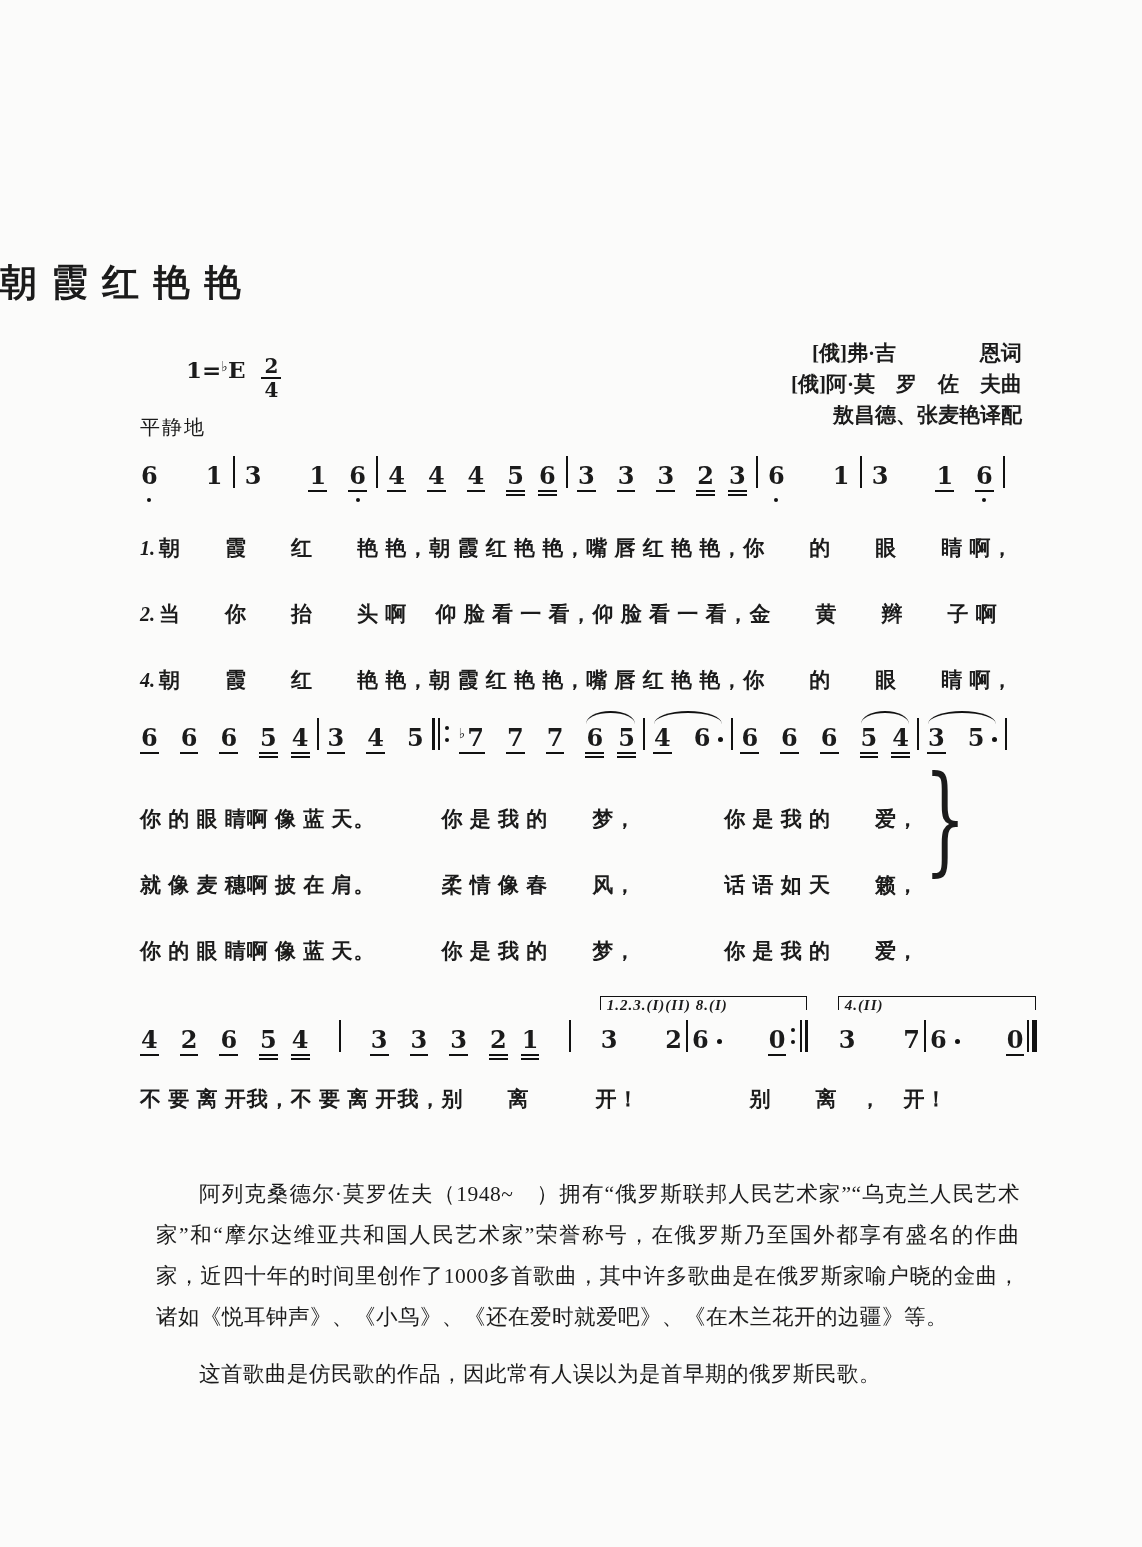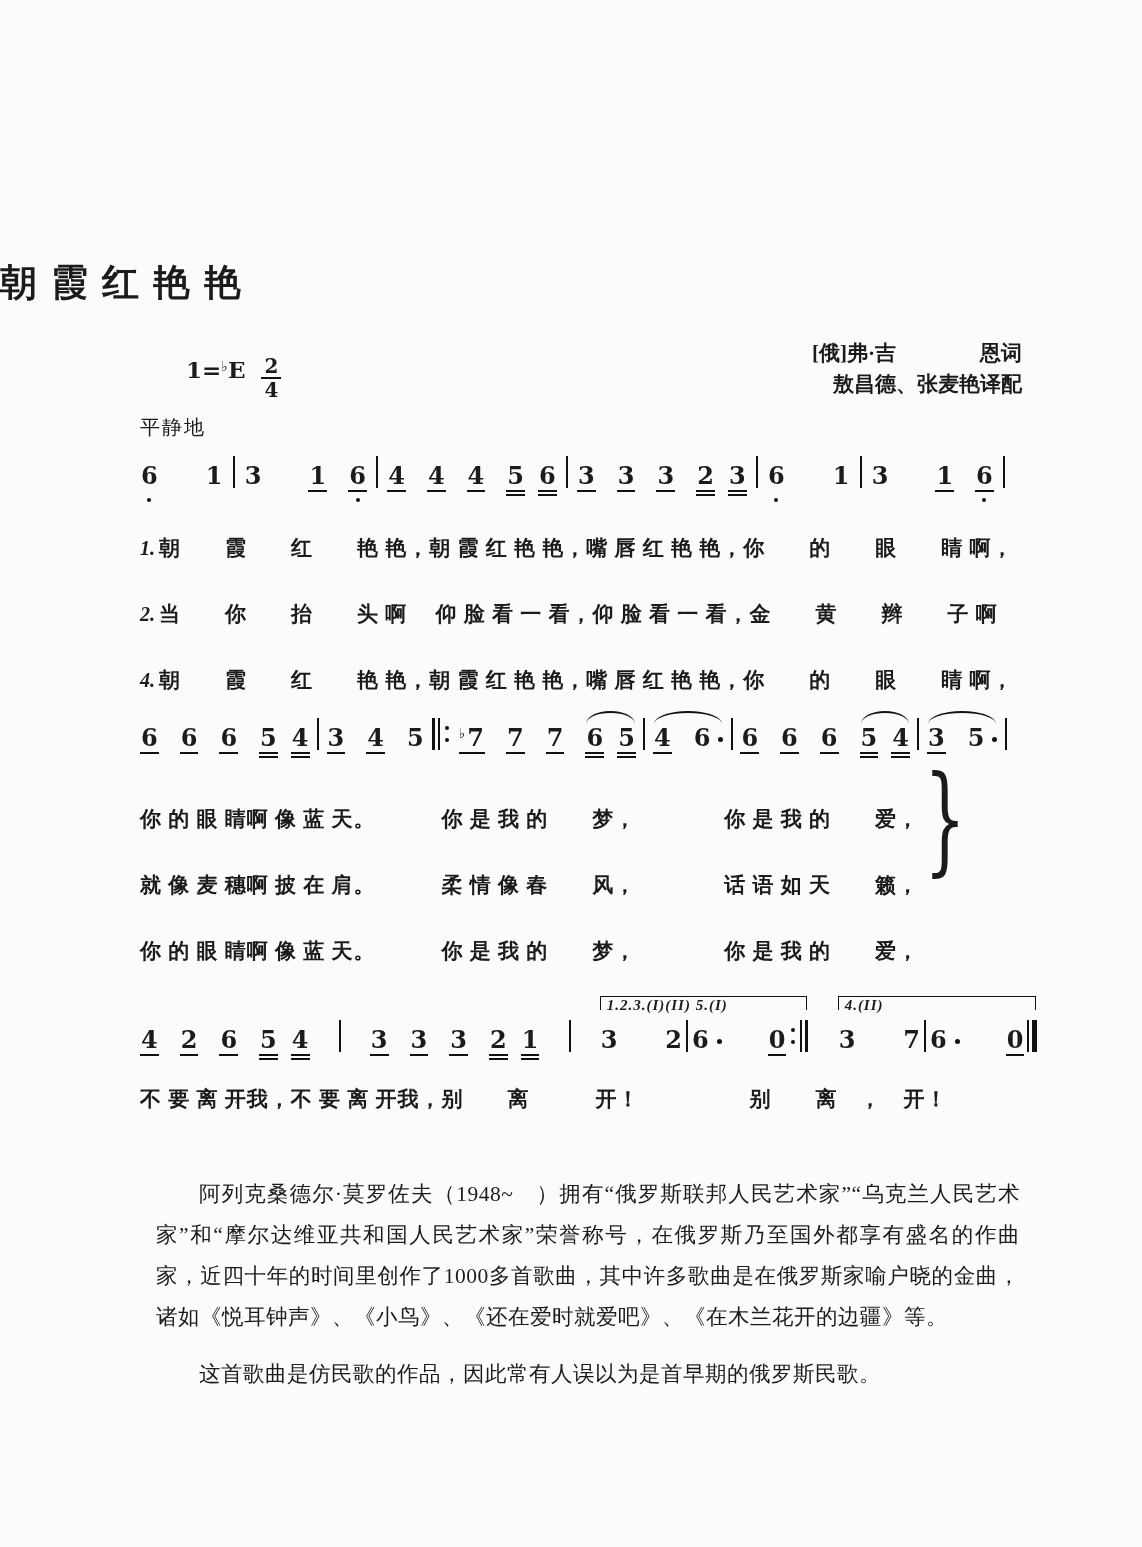--- a/index.html
+++ b/index.html
@@ -65,20 +65,21 @@
 </style>
 </head>
 <body>
 
 <div class="page">
 
   <h1 class="title">朝霞红艳艳</h1>
 
   <div class="credits">
     <div>[俄]弗·吉　　　　恩词</div>
+    <div>[俄]阿·莫　罗　佐　夫曲</div>
     <div>敖昌德、张麦艳译配</div>
   </div>
 
   <div class="keyrow">
     <span class="key"><span>1=</span><span class="flatsup">♭</span><span>E</span></span>
     <span class="meter">
       <span class="mnum">2</span>
       <span class="mden">4</span>
     </span>
   </div>
@@ -239,21 +240,21 @@
         <span class="note de"><span class="nv">3</span><i class="u1"></i></span>
         <span class="note de"><span class="nv">3</span><i class="u1"></i></span>
         <span class="note ds"><span class="nv">2</span><i class="u1"></i><i class="u2"></i></span>
         <span class="note ds"><span class="nv">1</span><i class="u1"></i><i class="u2"></i></span>
       </div>
       <span class="barw">
         <i class="bl"></i>
       </span>
       <div class="volta">
         <i class="vbracket"></i>
-        <span class="vlabel">1.2.3.(I)(II) 5.(I)</span>
+        <span class="vlabel">1.2.3.(I)(II) 8.(I)</span>
         <div class="measure">
           <span class="note dq"><span class="nv">3</span></span>
           <span class="note dq"><span class="nv">2</span></span>
         </div>
         <span class="barw">
           <i class="bl"></i>
         </span>
         <div class="measure">
           <span class="note dq"><span class="nv">6</span><i class="aug"></i></span>
           <span class="note de"><span class="nv">0</span><i class="u1"></i></span>

